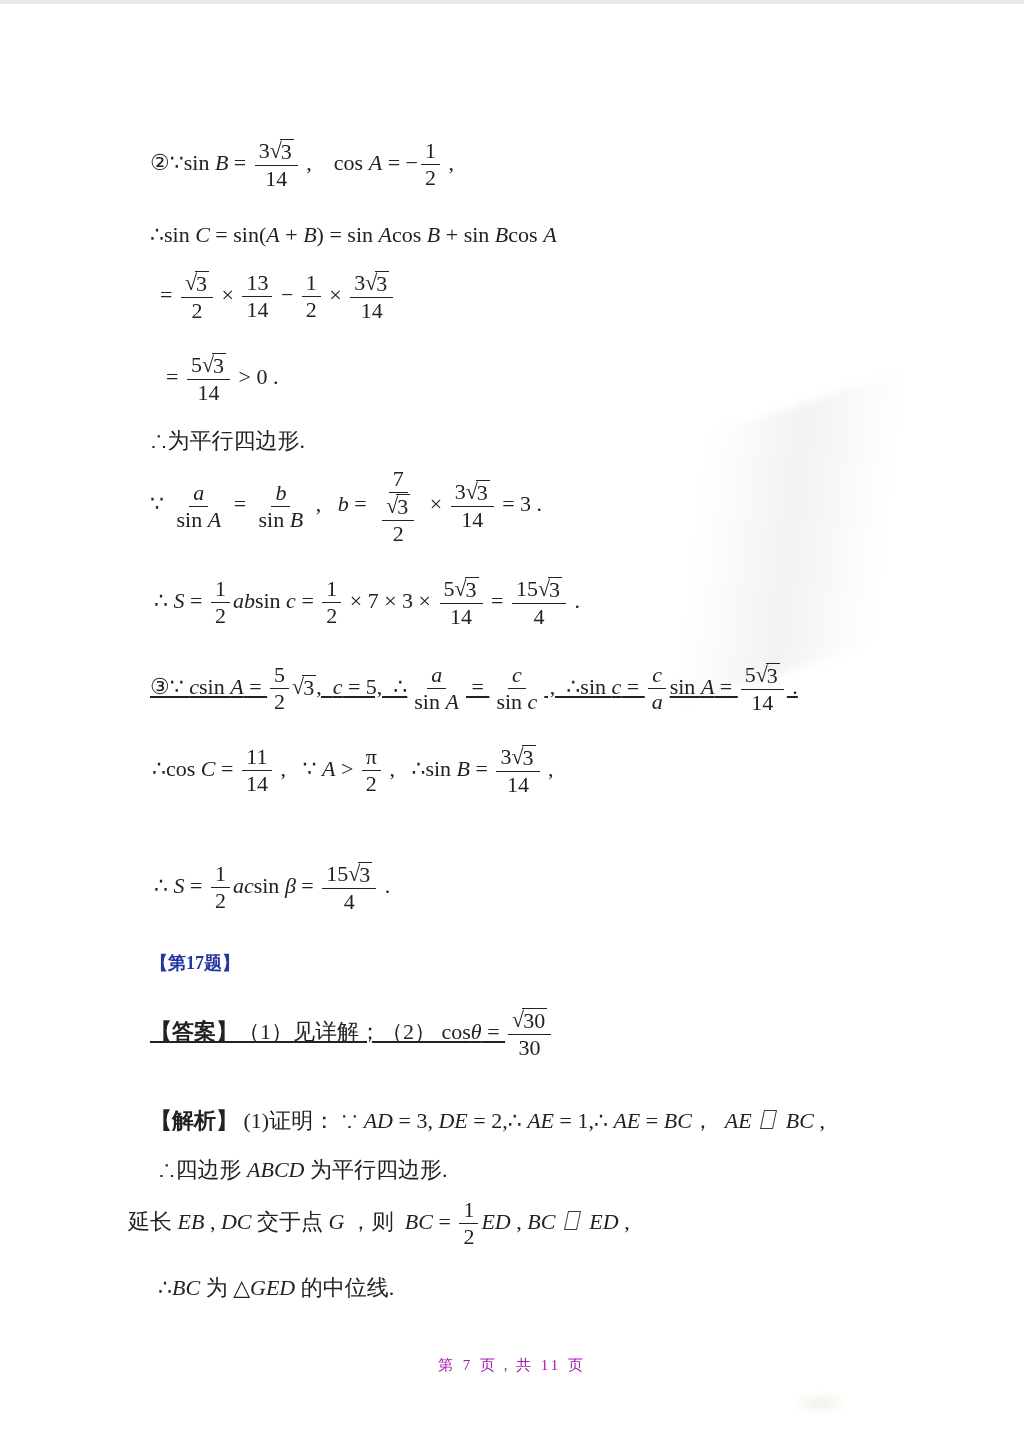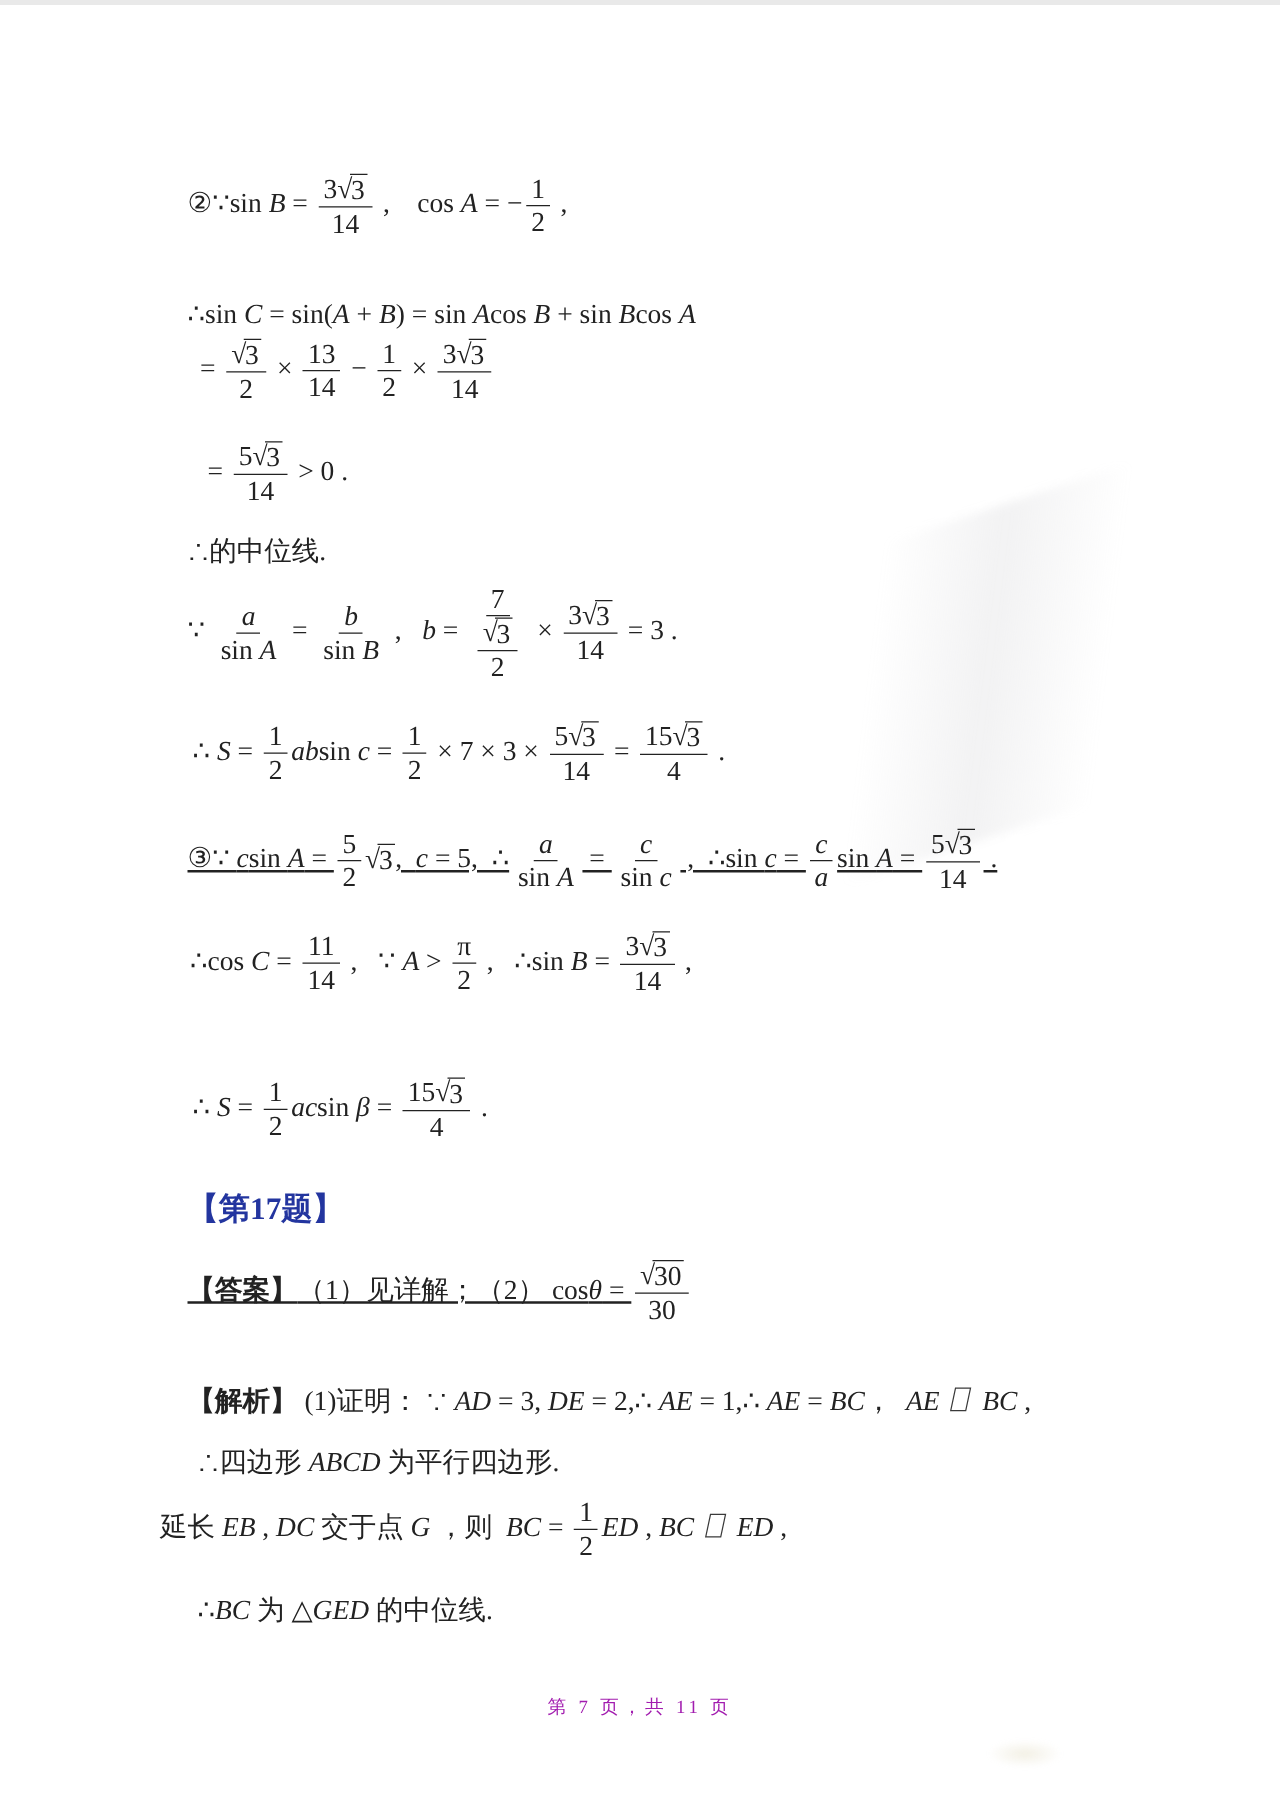--- a/index.html
+++ b/index.html
@@ -7,30 +7,30 @@
     position:relative;width:1024px;height:1448px;background:#ffffff;
     font-family:"Liberation Serif","DejaVu Serif",serif;color:#222222;
     overflow:hidden;margin:4px auto;
   }
   .line{
     position:absolute;left:150px;font-size:22px;line-height:1.3;
     white-space:pre;color:#222222;
   }
   
   .l-step2-given   {top:134px;}
-  .l-step2-sinc    {top:233px;}
+  .l-step2-sinc    {top:217px;}
   .l-step2-expand  {top:266px;left:160px;}
   .l-step2-result  {top:348px;left:166px;}
   .l-step2-triangle{top:423px;}
   .l-step2-sinerule{top:462px;}
   .l-step2-area    {top:572px;left:154px;}
   .l-step3-given   {top:658px;text-decoration:underline;}
   .l-step3-cosc    {top:740px;left:152px;}
   .l-step3-area    {top:857px;left:154px;}
-  .l-q17-heading   {top:948px;font-weight:700;color:#23359f;font-size:25px;}
+  .l-q17-heading   {top:948px;font-weight:700;color:#23359f;font-size:18px;}
   .l-q17-answer    {top:1003px;text-decoration:underline;}
   .l-q17-a1        {top:1103px;}
   .l-q17-a2        {top:1152px;left:158px;}
   .l-q17-a3        {top:1193px;left:128px;}
   .l-q17-a4        {top:1270px;left:158px;}
   .bold{font-weight:700;}
   
   .frac{display:inline-flex;flex-direction:column;align-items:center;
         vertical-align:middle;margin:0 3px;text-align:center;}
   .frac>.num{display:block;padding:0 4px;border-bottom:1.4px solid currentColor;line-height:1.18;}
@@ -61,21 +61,21 @@
 <body>
 
 <div class="page">
   <div class="watermark"></div>
   <div class="smudge"></div>
 
   <div class="line l-step2-given">②∵sin <span class="it">B</span> = <span class="frac"><span class="num"><span>3<span class="sqrt"><span class="rad">√</span><span class="radb"><span>3</span></span></span></span></span><span class="den"><span>14</span></span></span> ,    cos <span class="it">A</span> = −<span class="frac"><span class="num"><span>1</span></span><span class="den"><span>2</span></span></span> ,</div>
   <div class="line l-step2-sinc">∴sin <span class="it">C</span> = sin(<span class="it">A</span> + <span class="it">B</span>) = sin <span class="it">A</span>cos <span class="it">B</span> + sin <span class="it">B</span>cos <span class="it">A</span></div>
   <div class="line l-step2-expand">= <span class="frac"><span class="num"><span><span class="sqrt"><span class="rad">√</span><span class="radb"><span>3</span></span></span></span></span><span class="den"><span>2</span></span></span> × <span class="frac"><span class="num"><span>13</span></span><span class="den"><span>14</span></span></span> − <span class="frac"><span class="num"><span>1</span></span><span class="den"><span>2</span></span></span> × <span class="frac"><span class="num"><span>3<span class="sqrt"><span class="rad">√</span><span class="radb"><span>3</span></span></span></span></span><span class="den"><span>14</span></span></span></div>
   <div class="line l-step2-result">= <span class="frac"><span class="num"><span>5<span class="sqrt"><span class="rad">√</span><span class="radb"><span>3</span></span></span></span></span><span class="den"><span>14</span></span></span> &gt; 0 .</div>
-  <div class="line l-step2-triangle">∴的中位线.</div>
+  <div class="line l-step2-triangle">∴为平行四边形.</div>
   <div class="line l-step2-sinerule">∵ <span class="frac"><span class="num"><span><span class="it">a</span></span></span><span class="den"><span>sin <span class="it">A</span></span></span></span> = <span class="frac"><span class="num"><span><span class="it">b</span></span></span><span class="den"><span>sin <span class="it">B</span></span></span></span> ,   <span class="it">b</span> = <span class="frac"><span class="num"><span>7</span></span><span class="den"><span><span class="frac"><span class="num"><span><span class="sqrt"><span class="rad">√</span><span class="radb"><span>3</span></span></span></span></span><span class="den"><span>2</span></span></span></span></span></span> × <span class="frac"><span class="num"><span>3<span class="sqrt"><span class="rad">√</span><span class="radb"><span>3</span></span></span></span></span><span class="den"><span>14</span></span></span> = 3 .</div>
   <div class="line l-step2-area">∴ <span class="it">S</span> = <span class="frac"><span class="num"><span>1</span></span><span class="den"><span>2</span></span></span><span class="it">ab</span>sin <span class="it">c</span> = <span class="frac"><span class="num"><span>1</span></span><span class="den"><span>2</span></span></span> × 7 × 3 × <span class="frac"><span class="num"><span>5<span class="sqrt"><span class="rad">√</span><span class="radb"><span>3</span></span></span></span></span><span class="den"><span>14</span></span></span> = <span class="frac"><span class="num"><span>15<span class="sqrt"><span class="rad">√</span><span class="radb"><span>3</span></span></span></span></span><span class="den"><span>4</span></span></span> .</div>
   <div class="line l-step3-given">③∵ <span class="it">c</span>sin <span class="it">A</span> = <span class="frac"><span class="num"><span>5</span></span><span class="den"><span>2</span></span></span><span class="sqrt"><span class="rad">√</span><span class="radb"><span>3</span></span></span>,  <span class="it">c</span> = 5,  ∴<span class="frac"><span class="num"><span><span class="it">a</span></span></span><span class="den"><span>sin <span class="it">A</span></span></span></span> = <span class="frac"><span class="num"><span><span class="it">c</span></span></span><span class="den"><span>sin <span class="it">c</span></span></span></span> ,  ∴sin <span class="it">c</span> = <span class="frac"><span class="num"><span><span class="it">c</span></span></span><span class="den"><span><span class="it">a</span></span></span></span>sin <span class="it">A</span> = <span class="frac"><span class="num"><span>5<span class="sqrt"><span class="rad">√</span><span class="radb"><span>3</span></span></span></span></span><span class="den"><span>14</span></span></span> .</div>
   <div class="line l-step3-cosc">∴cos <span class="it">C</span> = <span class="frac"><span class="num"><span>11</span></span><span class="den"><span>14</span></span></span> ,   ∵ <span class="it">A</span> &gt; <span class="frac"><span class="num"><span>π</span></span><span class="den"><span>2</span></span></span> ,   ∴sin <span class="it">B</span> = <span class="frac"><span class="num"><span>3<span class="sqrt"><span class="rad">√</span><span class="radb"><span>3</span></span></span></span></span><span class="den"><span>14</span></span></span> ,</div>
   <div class="line l-step3-area">∴ <span class="it">S</span> = <span class="frac"><span class="num"><span>1</span></span><span class="den"><span>2</span></span></span><span class="it">ac</span>sin <span class="it">β</span> = <span class="frac"><span class="num"><span>15<span class="sqrt"><span class="rad">√</span><span class="radb"><span>3</span></span></span></span></span><span class="den"><span>4</span></span></span> .</div>
 
   <div class="line l-q17-heading">【第17题】</div>
 
   <div class="line l-q17-answer"><span class="bold">【答案】</span><span>（1）见详解；（2） cos<span class="it">θ</span> = <span class="frac"><span class="num"><span><span class="sqrt"><span class="rad">√</span><span class="radb"><span>30</span></span></span></span></span><span class="den"><span>30</span></span></span></span></div>
 

